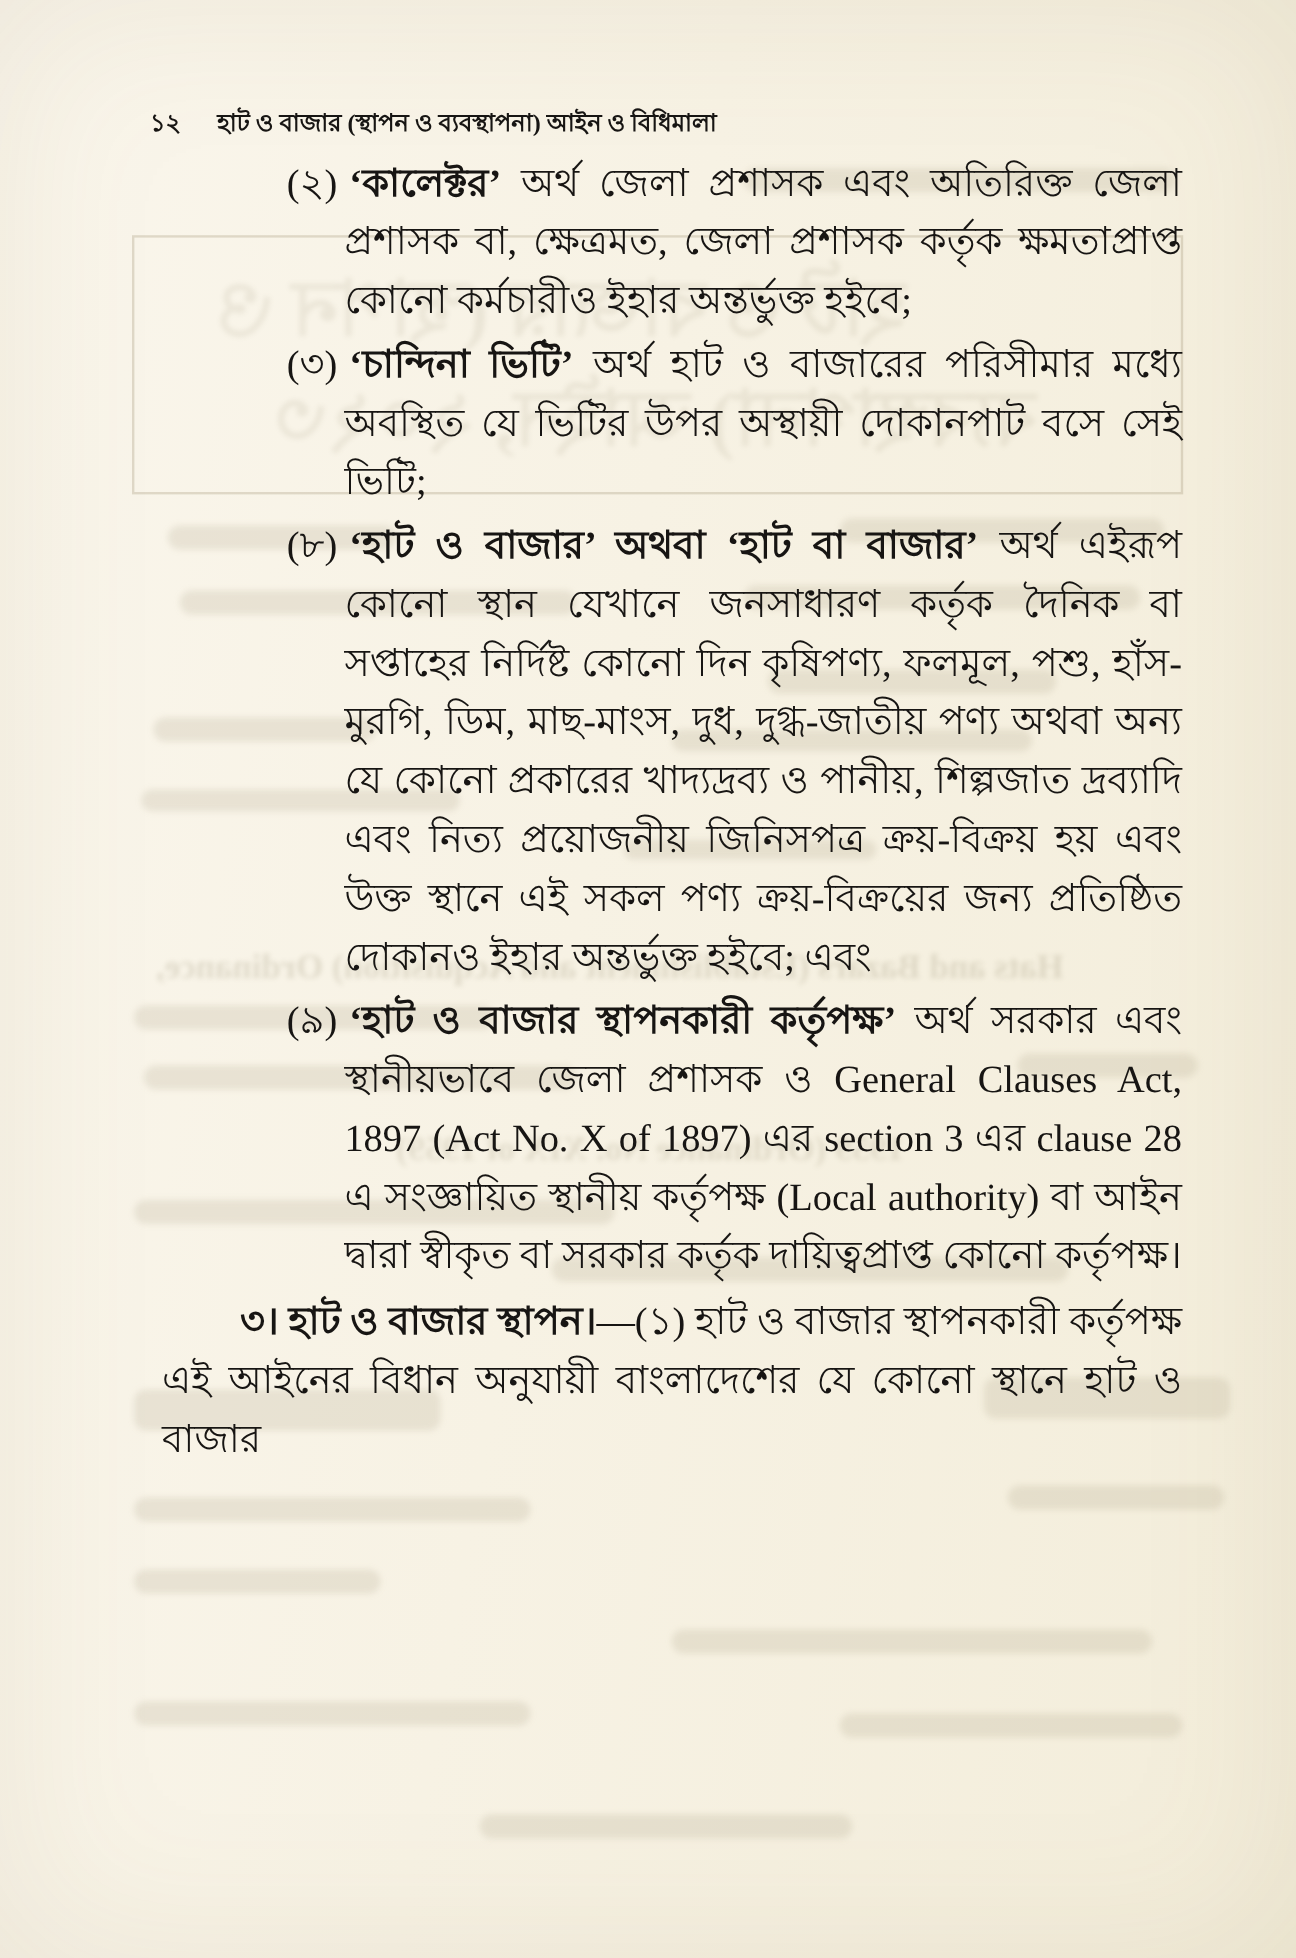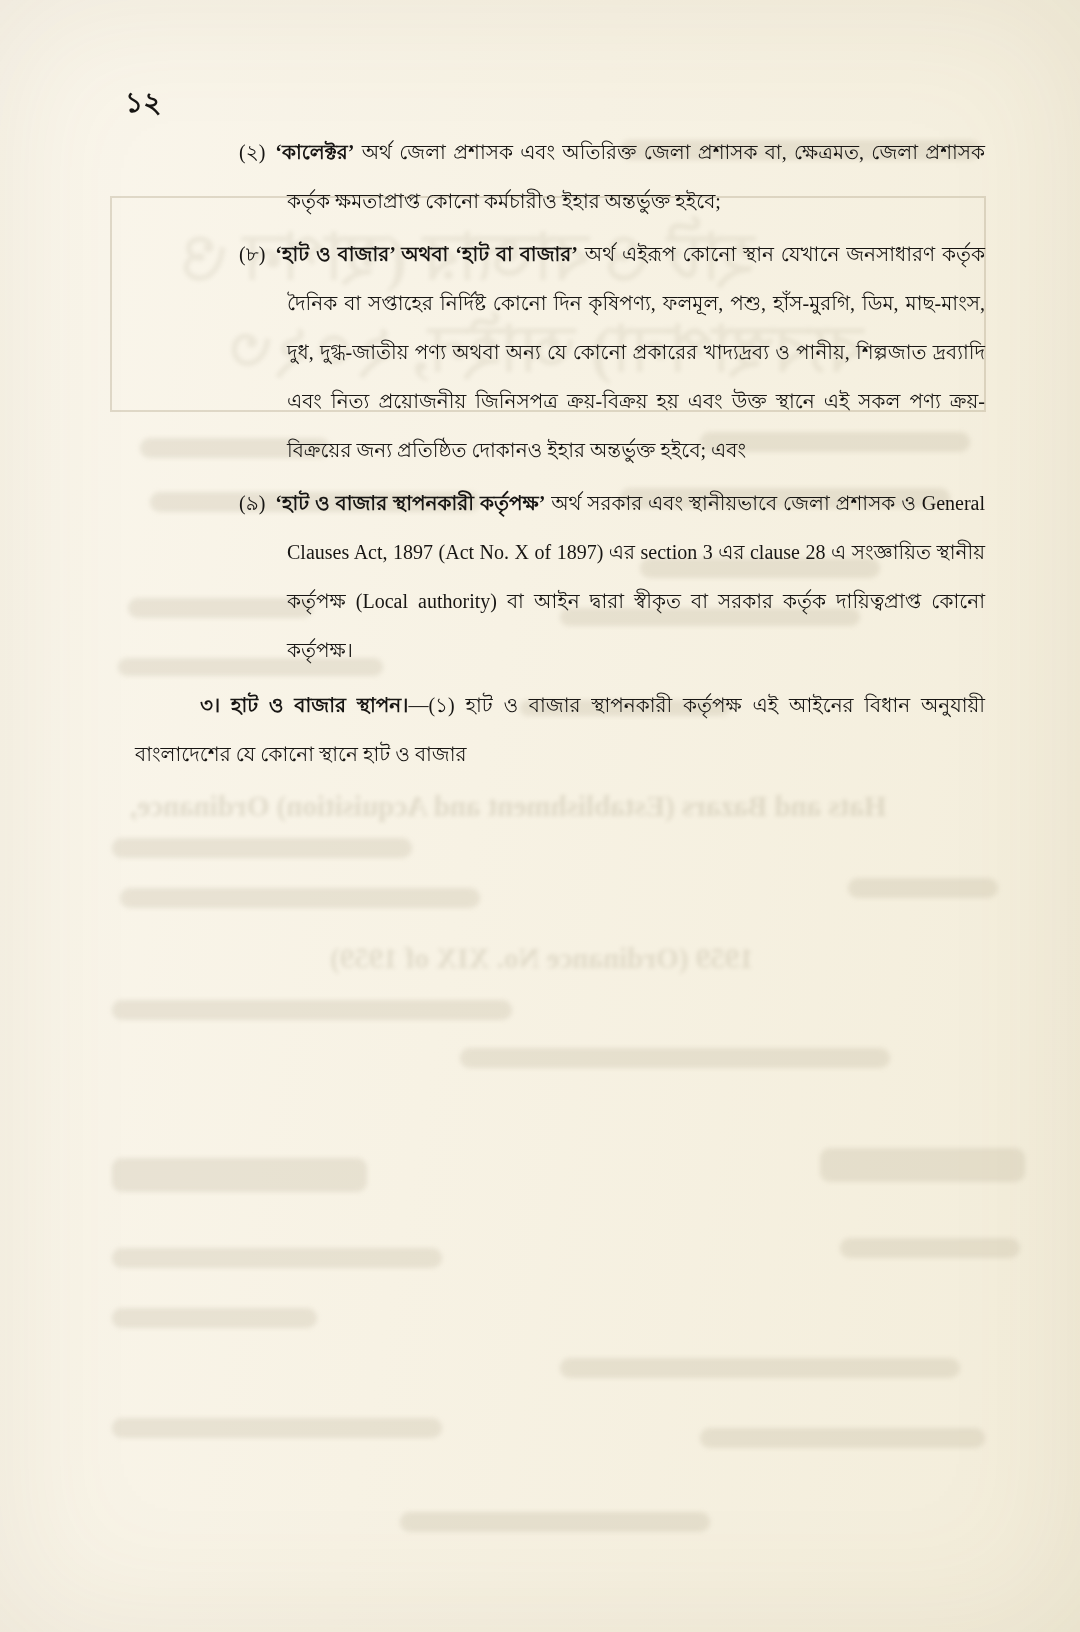--- a/index.html
+++ b/index.html
@@ -30,26 +30,26 @@
   }
   .ghost-bar{
     position:absolute;border-radius:10px;
     background:rgba(148,138,108,.16);
     filter:blur(2.5px);
   }
   
   .content{position:absolute;inset:0;z-index:2;}
   .header-row{
     position:absolute;top:86px;left:125px;width:860px;
-    font-size:28px;font-weight:bold;line-height:34px;
+    font-size:20px;font-weight:bold;line-height:34px;
     display:flex;gap:30px;white-space:nowrap;align-items:flex-end;
   }
   .defs{
     position:absolute;top:128px;left:135px;width:850px;
-    font-size:20px;line-height:49px;
+    font-size:32px;line-height:49px;
     text-align:justify;
   }
   .clause{
     padding-left:152px;
     text-indent:-48px;
     margin:0 0 4px 0;
   }
   .clause-num{padding-right:10px;}
   .clause b,.section-para b{font-weight:bold;}
   .section-para{
@@ -91,25 +91,27 @@
       <div class="ghost-bar" style="left: 560px; top: 1358px; width: 400px; height: 20px;"></div>
       <div class="ghost-bar" style="left: 112px; top: 1418px; width: 330px; height: 20px;"></div>
       <div class="ghost-bar" style="left: 700px; top: 1428px; width: 285px; height: 20px;"></div>
       <div class="ghost-bar" style="left: 400px; top: 1512px; width: 310px; height: 20px;"></div>
     </div>
 
   <div class="content">
 
     <div class="header-row">
       <span>১২</span>
+      <span>হাট ও বাজার (স্থাপন ও ব্যবস্থাপনা) আইন ও বিধিমালা</span>
     </div>
 
     <div class="defs">
       <div id="defs-list">
           <div class="clause"><span class="clause-num">(২)</span><b>‘কালেক্টর’</b><span> অর্থ জেলা প্রশাসক এবং অতিরিক্ত জেলা প্রশাসক বা, ক্ষেত্রমত, জেলা প্রশাসক কর্তৃক ক্ষমতাপ্রাপ্ত কোনো কর্মচারীও ইহার অন্তর্ভুক্ত হইবে;</span></div>
+          <div class="clause"><span class="clause-num">(৩)</span><b>‘চান্দিনা ভিটি’</b><span> অর্থ হাট ও বাজারের পরিসীমার মধ্যে অবস্থিত যে ভিটির উপর অস্থায়ী দোকানপাট বসে সেই ভিটি;</span></div>
           <div class="clause"><span class="clause-num">(৮)</span><b>‘হাট ও বাজার’ অথবা ‘হাট বা বাজার’</b><span> অর্থ এইরূপ কোনো স্থান যেখানে জনসাধারণ কর্তৃক দৈনিক বা সপ্তাহের নির্দিষ্ট কোনো দিন কৃষিপণ্য, ফলমূল, পশু, হাঁস-মুরগি, ডিম, মাছ-মাংস, দুধ, দুগ্ধ-জাতীয় পণ্য অথবা অন্য যে কোনো প্রকারের খাদ্যদ্রব্য ও পানীয়, শিল্পজাত দ্রব্যাদি এবং নিত্য প্রয়োজনীয় জিনিসপত্র ক্রয়-বিক্রয় হয় এবং উক্ত স্থানে এই সকল পণ্য ক্রয়-বিক্রয়ের জন্য প্রতিষ্ঠিত দোকানও ইহার অন্তর্ভুক্ত হইবে; এবং</span></div>
           <div class="clause"><span class="clause-num">(৯)</span><b>‘হাট ও বাজার স্থাপনকারী কর্তৃপক্ষ’</b><span> অর্থ সরকার এবং স্থানীয়ভাবে জেলা প্রশাসক ও General Clauses Act, 1897 (Act No. X of 1897) এর section 3 এর clause 28 এ সংজ্ঞায়িত স্থানীয় কর্তৃপক্ষ (Local authority) বা আইন দ্বারা স্বীকৃত বা সরকার কর্তৃক দায়িত্বপ্রাপ্ত কোনো কর্তৃপক্ষ।</span></div>
         </div>
       <p class="section-para"><b>৩। হাট ও বাজার স্থাপন।</b><span>—(১) হাট ও বাজার স্থাপনকারী কর্তৃপক্ষ এই আইনের বিধান অনুযায়ী বাংলাদেশের যে কোনো স্থানে হাট ও বাজার</span></p>
     </div>
 
   </div>
 </div>
 
 </body></html>

